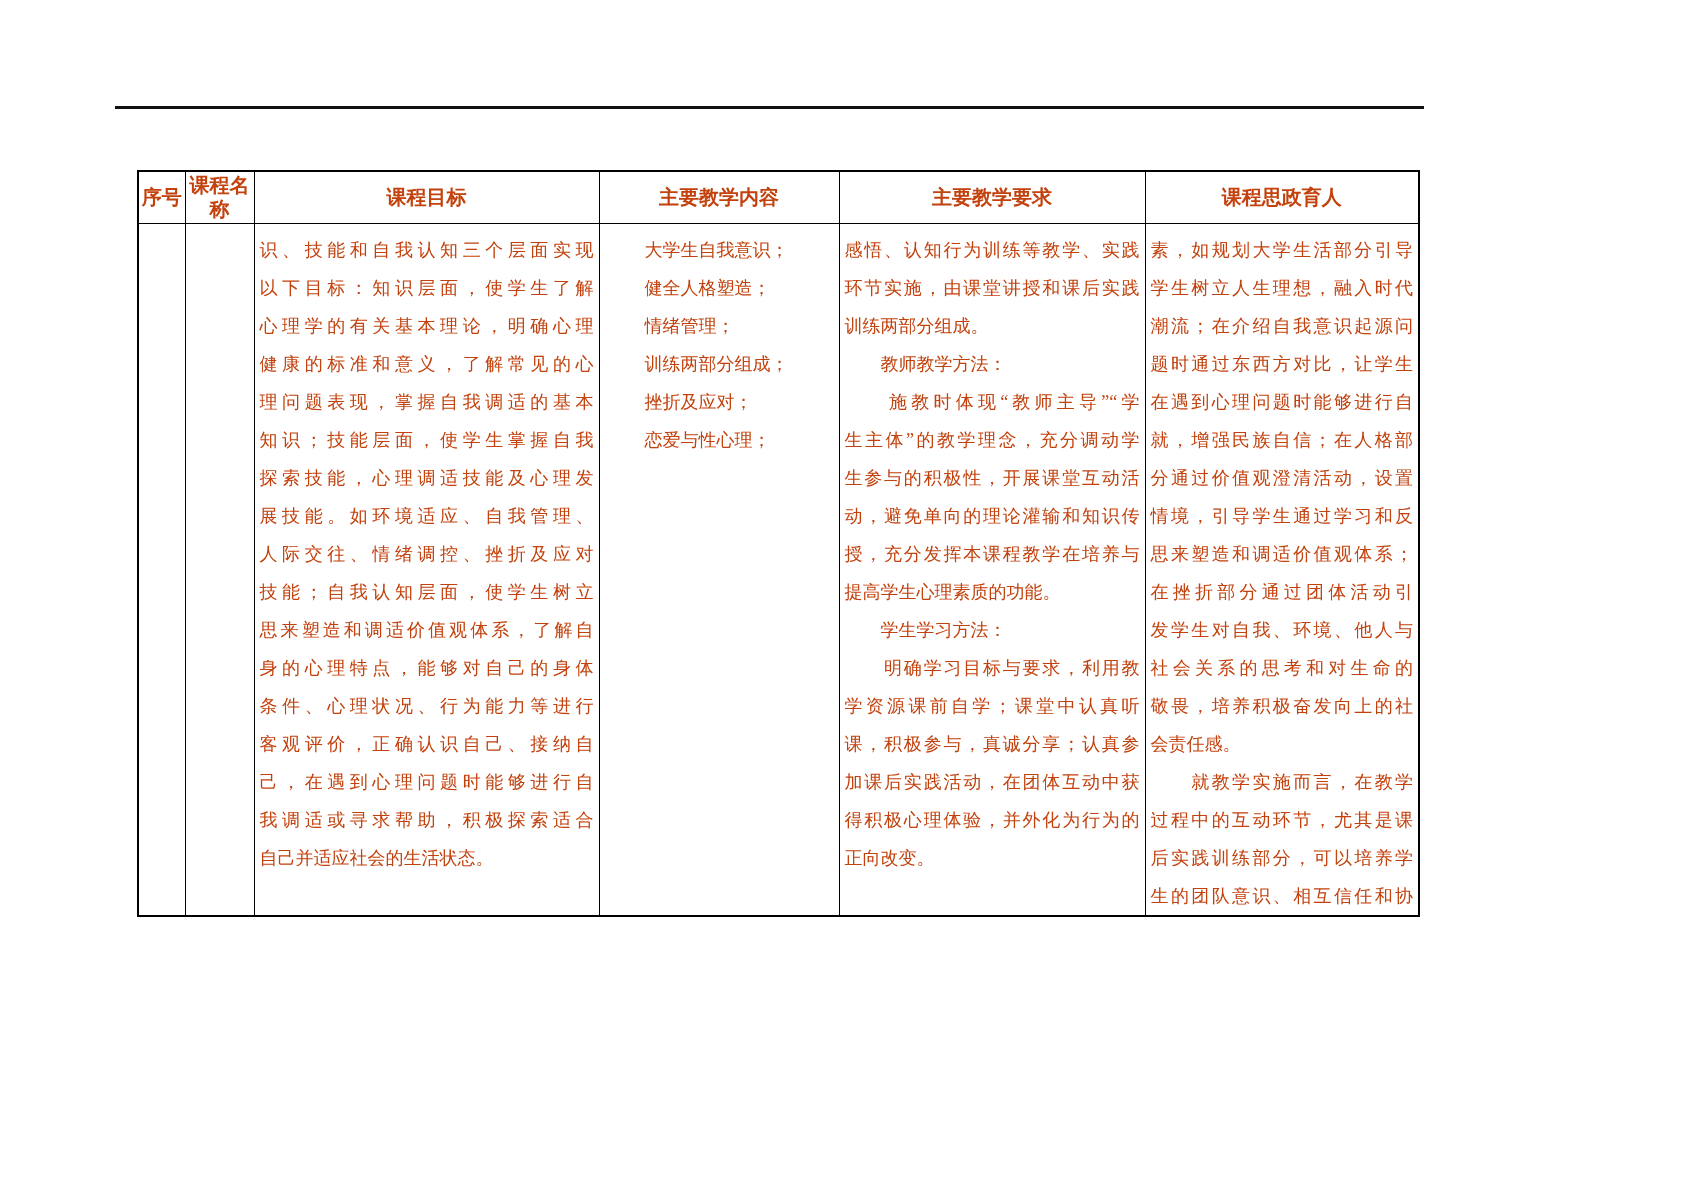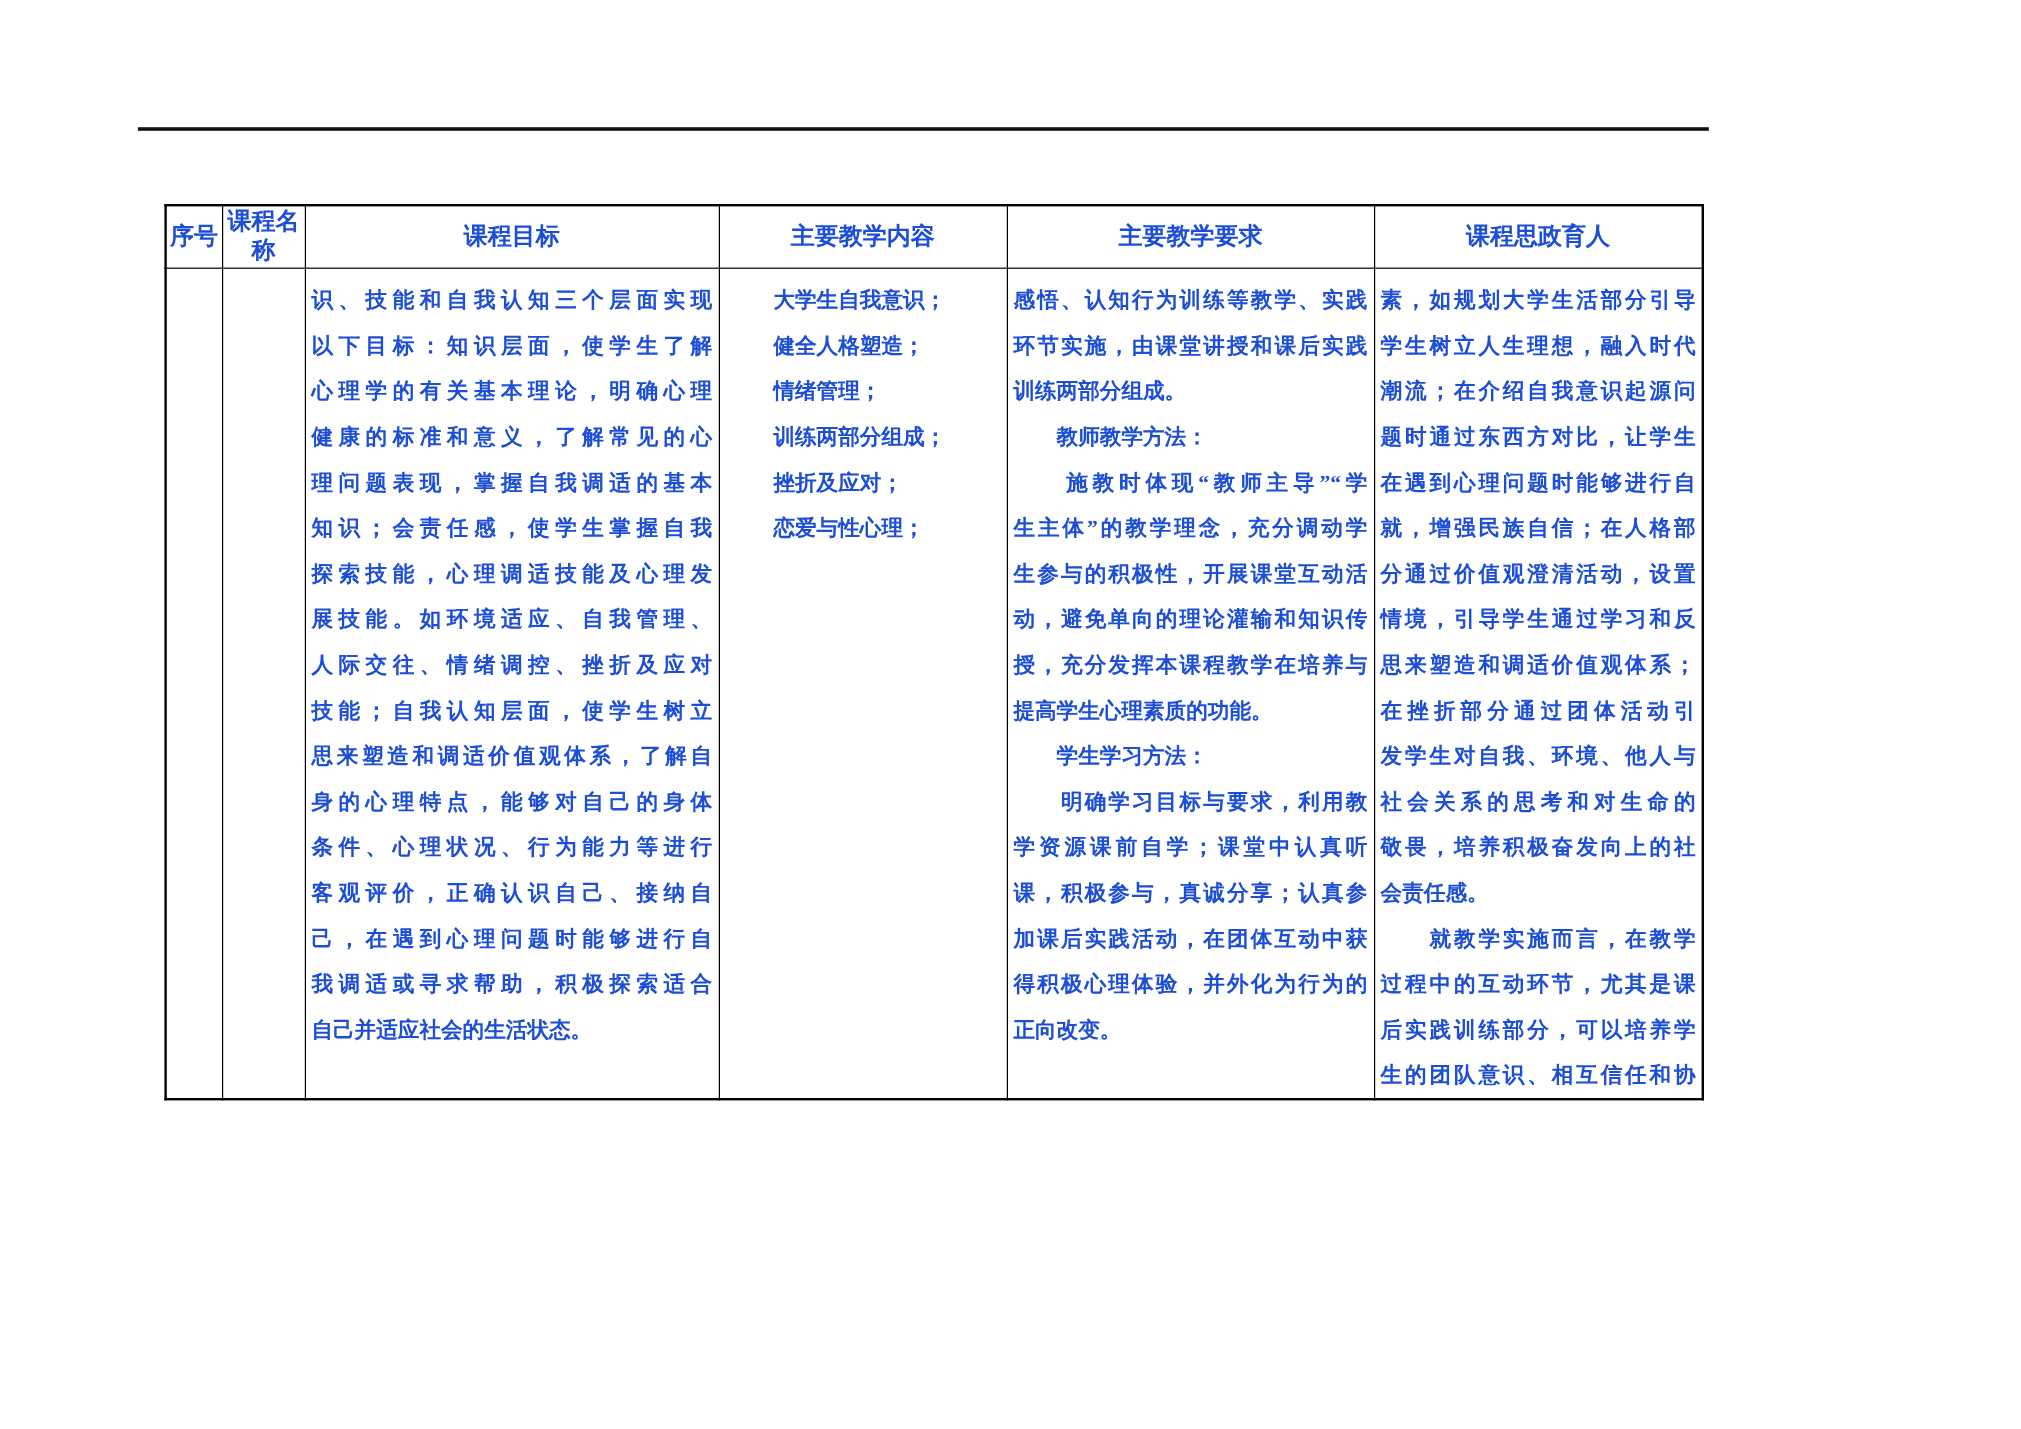--- a/index.html
+++ b/index.html
@@ -3,21 +3,21 @@
 <meta charset="utf-8">
 <style>
   * { margin: 0; padding: 0; box-sizing: border-box; }
   html, body { background: #ffffff; }
   .page {
     position: relative;
     width: 1424px;
     height: 1191px;
     background: #ffffff;
     font-family: "Liberation Serif", "DejaVu Serif", serif;
-    color: #1d4ed8;
+    color: #c2410c;
     overflow: hidden;
   }
   .header-rule {
     position: absolute;
     left: 115px;
     top: 106px;
     width: 1442px;
     height: 3px;
     background: #111111;
   }
@@ -47,21 +47,20 @@
     vertical-align: top;
     height: 691px;
     padding: 7px 5px 0 5px;
     font-size: 18px;
     overflow: hidden;
   }
   .line {
     line-height: 38px;
     height: 38px;
     white-space: nowrap;
-    font-weight: bold;
   }
   .line.full {
     text-align: justify;
     text-align-last: justify;
     white-space: normal;
   }
   .line.plain {
     text-align: center;
     text-align-last: left;
   }
@@ -104,21 +103,21 @@
     <tbody>
       <tr>
         <td></td>
         <td></td>
         <td class="body-cell">
             <div class="line full">识、技能和自我认知三个层面实现</div>
             <div class="line full">以下目标：知识层面，使学生了解</div>
             <div class="line full">心理学的有关基本理论，明确心理</div>
             <div class="line full">健康的标准和意义，了解常见的心</div>
             <div class="line full">理问题表现，掌握自我调适的基本</div>
-            <div class="line full">知识；会责任感，使学生掌握自我</div>
+            <div class="line full">知识；技能层面，使学生掌握自我</div>
             <div class="line full">探索技能，心理调适技能及心理发</div>
             <div class="line full">展技能。如环境适应、自我管理、</div>
             <div class="line full">人际交往、情绪调控、挫折及应对</div>
             <div class="line full">技能；自我认知层面，使学生树立</div>
             <div class="line full">思来塑造和调适价值观体系，了解自</div>
             <div class="line full">身的心理特点，能够对自己的身体</div>
             <div class="line full">条件、心理状况、行为能力等进行</div>
             <div class="line full">客观评价，正确认识自己、接纳自</div>
             <div class="line full">己，在遇到心理问题时能够进行自</div>
             <div class="line full">我调适或寻求帮助，积极探索适合</div>

